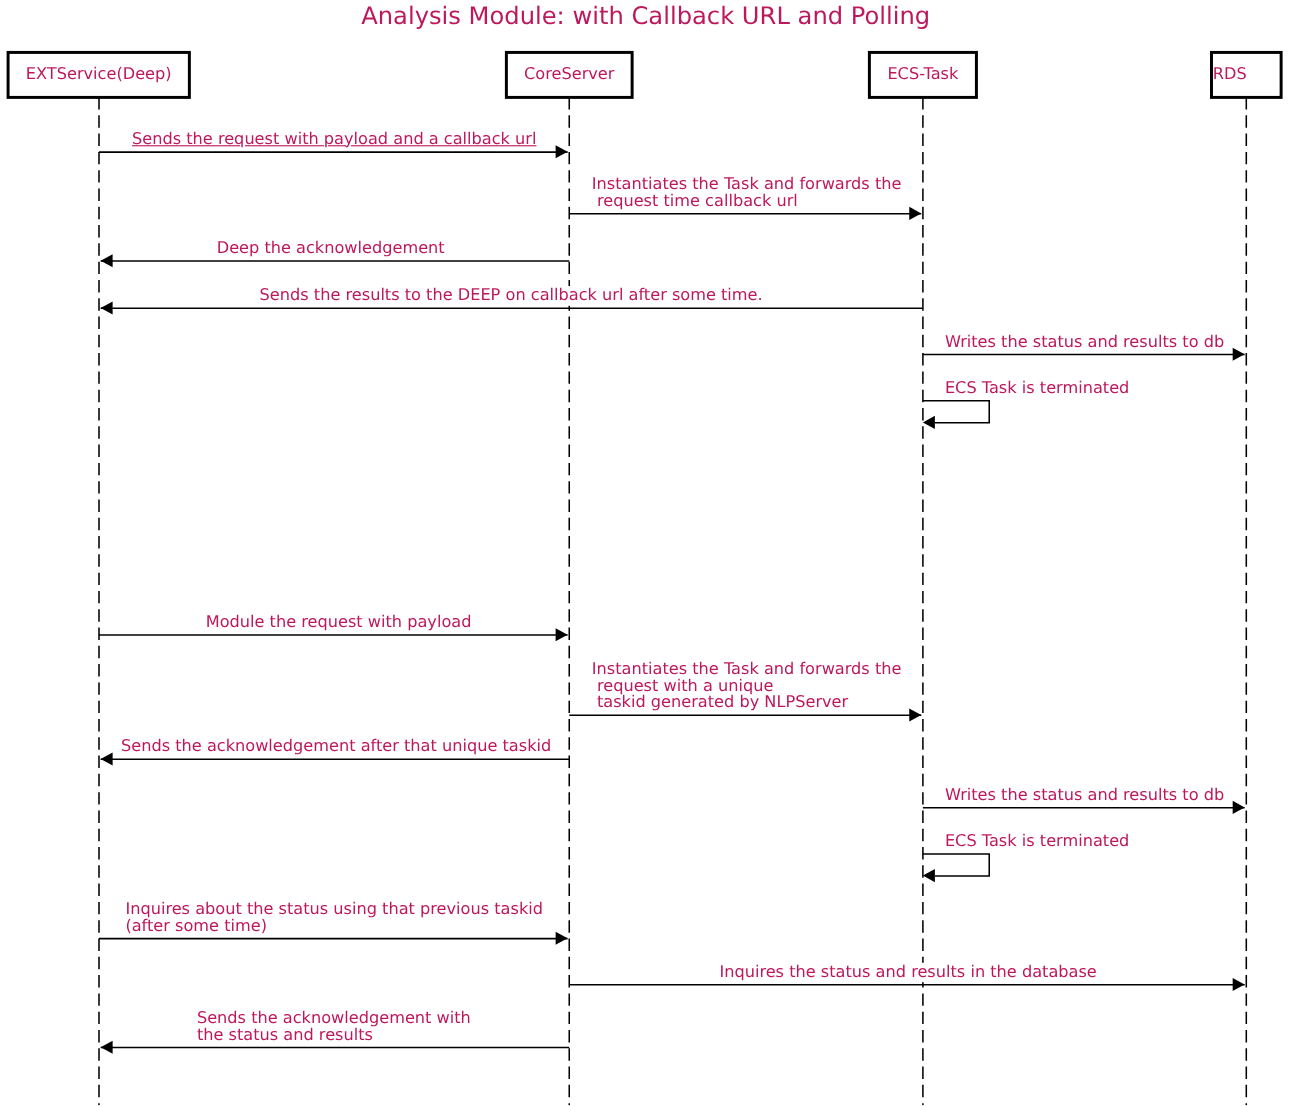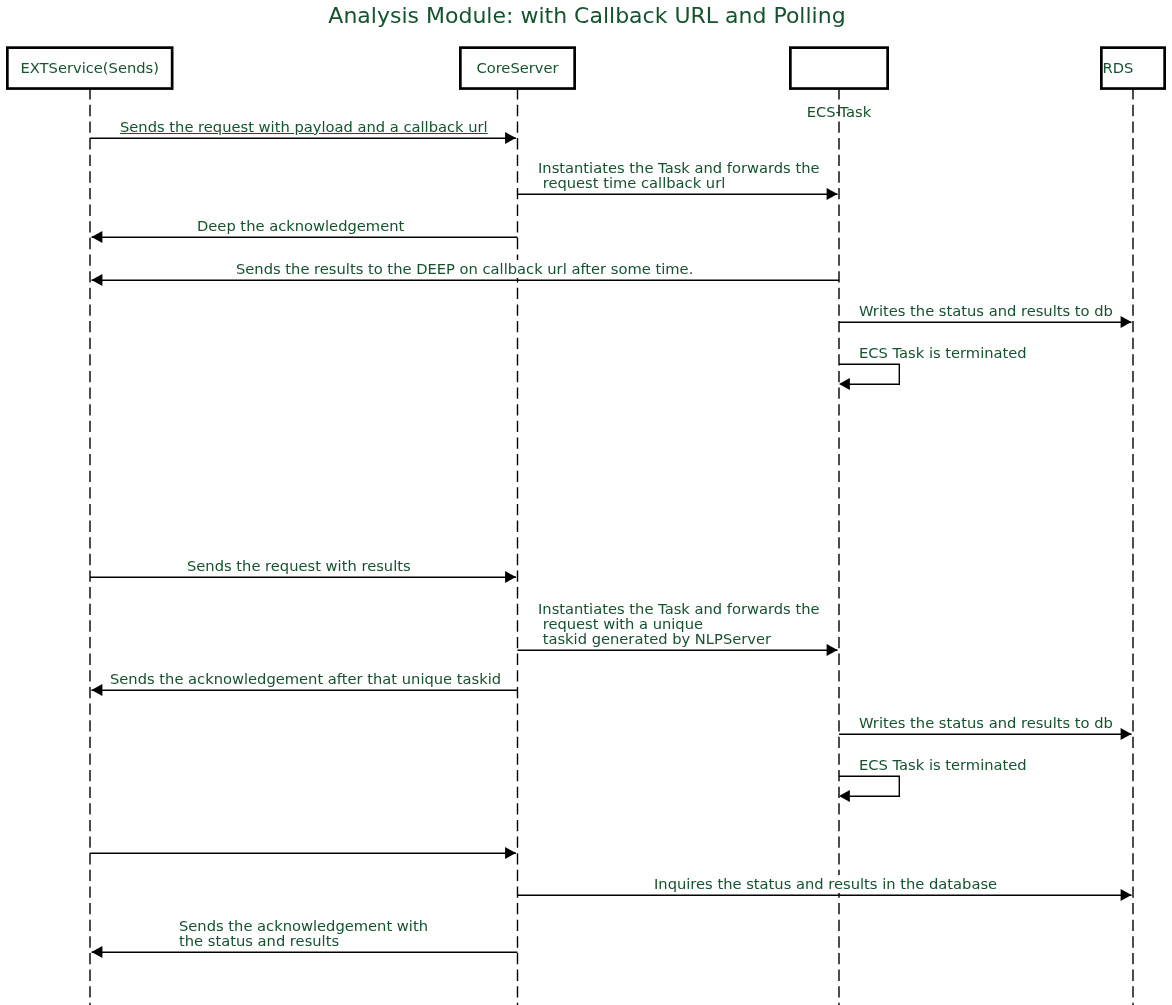--- a/index.html
+++ b/index.html
@@ -20,21 +20,21 @@
     background: #FFFFFF;
   }
   #diagram-svg {
     position: absolute;
     left: 0;
     top: 0;
   }
   .lbl {
     position: absolute;
     white-space: pre;
-    color: #14532d;
+    color: #be185d;
     font-family: "DejaVu Sans", sans-serif;
     will-change: transform;
   }
   .diagram-title {
     font-size: 22px;
     line-height: 22px;
     width: 800px;
     text-align: center;
   }
   .participant-label {
@@ -88,30 +88,31 @@
       <line x1="90" y1="853.3" x2="516" y2="853.3" stroke="#000000" stroke-width="1.4"></line>
       <path d="M 516 853 L 505.1 847.05 L 505.1 858.95 Z" fill="#000000" stroke="none"></path>
       <line x1="517.5" y1="895.3" x2="1131.5" y2="895.3" stroke="#000000" stroke-width="1.4"></line>
       <path d="M 1131.5 895 L 1120.6 889.05 L 1120.6 900.95 Z" fill="#000000" stroke="none"></path>
       <line x1="517.5" y1="952.3" x2="91.5" y2="952.3" stroke="#000000" stroke-width="1.4"></line>
       <path d="M 91.5 952 L 102.4 946.05 L 102.4 957.95 Z" fill="#000000" stroke="none"></path>
     </svg>
 
   <div class="lbl diagram-title" id="title-el" style="left: 186.9px; top: 5px;">Analysis Module: with Callback URL and Polling</div>
 
-<div class="lbl participant-label" style="left: 6px; width: 167.5px; top: 59.8px;">EXTService(Sends)</div>
+<div class="lbl participant-label" style="left: 6px; width: 167.5px; top: 59.8px;">EXTService(Deep)</div>
     <div class="lbl participant-label" style="left: 459px; width: 117px; top: 59.8px;">CoreServer</div>
-    <div class="lbl participant-label" style="left: 789px; width: 100px; top: 59.8px; margin-top: 44px;">ECS-Task</div>
+    <div class="lbl participant-label" style="left: 789px; width: 100px; top: 59.8px;">ECS-Task</div>
     <div class="lbl participant-label" style="left: 1076px; width: 84px; top: 59.8px; text-align: center;">RDS</div>
     <div class="lbl msg-label" style="top: 118.1px; left: 119.898px; text-decoration: underline;"><div>Sends the request with payload and a callback url</div></div>
     <div class="lbl msg-label" style="top: 159.1px; left: 537.5px;"><div>Instantiates the Task and forwards the</div><div> request time callback url</div></div>
     <div class="lbl msg-label" style="top: 217.1px; left: 197.156px;"><div>Deep the acknowledgement</div></div>
     <div class="lbl msg-label" style="top: 260.1px; left: 235.836px;"><div>Sends the results to the DEEP on callback url after some time.</div></div>
     <div class="lbl msg-label" style="top: 302.1px; left: 859.047px;"><div>Writes the status and results to db</div></div>
     <div class="lbl msg-label" style="top: 344.1px; left: 859px;"><div>ECS Task is terminated</div></div>
-    <div class="lbl msg-label" style="top: 557.1px; left: 187.336px;"><div>Sends the request with results</div></div>
+    <div class="lbl msg-label" style="top: 557.1px; left: 187.336px;"><div>Module the request with payload</div></div>
     <div class="lbl msg-label" style="top: 600.1px; left: 537.5px;"><div>Instantiates the Task and forwards the</div><div> request with a unique</div><div> taskid generated by NLPServer</div></div>
     <div class="lbl msg-label" style="top: 670.1px; left: 109.977px;"><div>Sends the acknowledgement after that unique taskid</div></div>
     <div class="lbl msg-label" style="top: 714.1px; left: 859.047px;"><div>Writes the status and results to db</div></div>
     <div class="lbl msg-label" style="top: 756.1px; left: 859px;"><div>ECS Task is terminated</div></div>
+    <div class="lbl msg-label" style="top: 818.1px; left: 113.914px;"><div>Inquires about the status using that previous taskid</div><div>(after some time)</div></div>
     <div class="lbl msg-label" style="top: 875.1px; left: 653.695px;"><div>Inquires the status and results in the database</div></div>
     <div class="lbl msg-label" style="top: 917.1px; left: 179.242px;"><div>Sends the acknowledgement with</div><div>the status and results</div></div>
   </div>
 
 </body></html>

